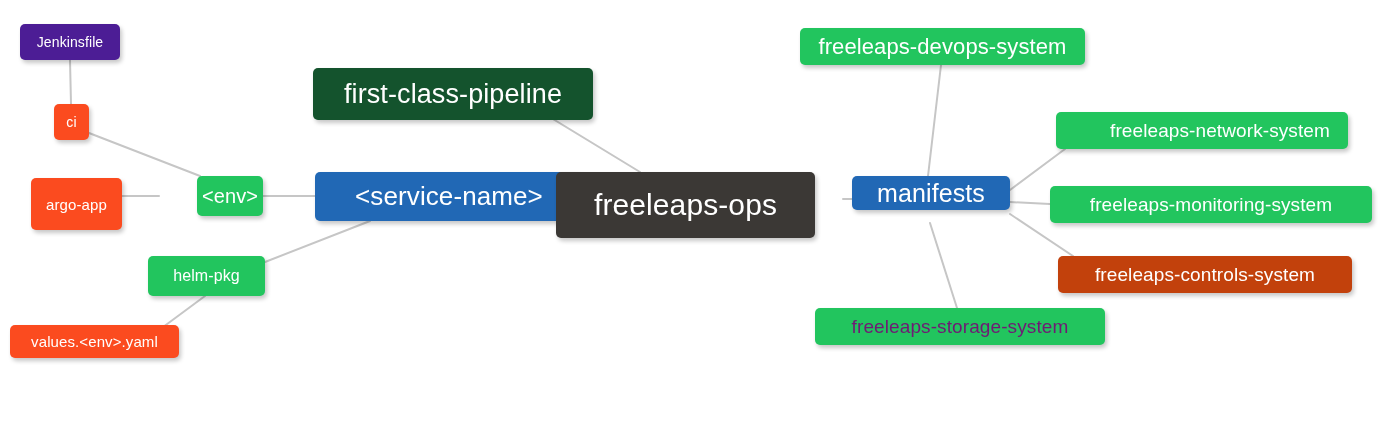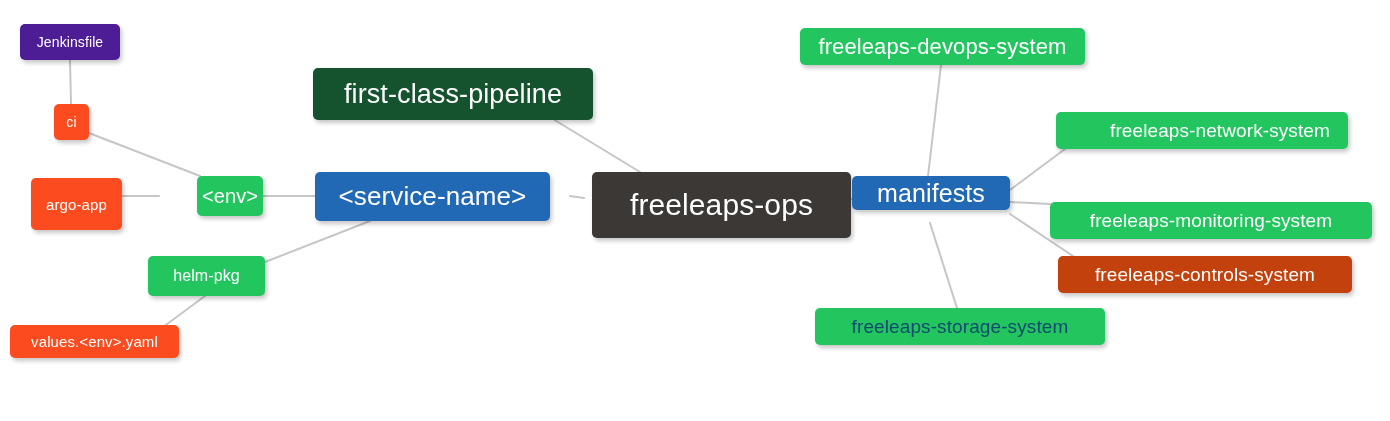--- a/index.html
+++ b/index.html
@@ -73,38 +73,38 @@
       </div>
       <div class="node" style="left: 148px; top: 256px; width: 117px; height: 40px; background: rgb(34, 197, 94); font-size: 16px; color: rgb(255, 255, 255);">
         <span>helm-pkg</span>
       </div>
       <div class="node" style="left: 10px; top: 325px; width: 169px; height: 33px; background: rgb(251, 75, 31); font-size: 15px; color: rgb(255, 255, 255);">
         <span>values.&lt;env&gt;.yaml</span>
       </div>
       <div class="node" style="left: 313px; top: 36px; width: 280px; height: 52px; background: #14532d; font-size: 27px; color: rgb(255, 255, 255); margin-top: 32px;">
         <span>first-class-pipeline</span>
       </div>
-      <div class="node" style="left: 315px; top: 172px; width: 235px; height: 49px; background: rgb(33, 104, 181); font-size: 26px; color: rgb(255, 255, 255);">
+      <div class="node" style="left: 315px; top: 172px; width: 268px; height: 49px; background: rgb(33, 104, 181); font-size: 26px; color: rgb(255, 255, 255);">
         <span>&lt;service-name&gt;</span>
       </div>
-      <div class="node" style="left: 592px; top: 172px; width: 259px; height: 66px; background: rgb(59, 56, 53); font-size: 30px; color: rgb(255, 255, 255);">
+      <div class="node" style="left: 556px; top: 172px; width: 259px; height: 66px; background: rgb(59, 56, 53); font-size: 30px; color: rgb(255, 255, 255);">
         <span>freeleaps-ops</span>
       </div>
       <div class="node" style="left: 852px; top: 176px; width: 158px; height: 34px; background: rgb(33, 104, 181); font-size: 25px; color: rgb(255, 255, 255);">
         <span>manifests</span>
       </div>
       <div class="node" style="left: 800px; top: 28px; width: 285px; height: 37px; background: rgb(34, 197, 94); font-size: 22px; color: rgb(255, 255, 255);">
         <span>freeleaps-devops-system</span>
       </div>
       <div class="node" style="left: 1056px; top: 112px; width: 292px; height: 37px; background: rgb(34, 197, 94); font-size: 19px; color: rgb(255, 255, 255); padding-left: 36px;">
         <span>freeleaps-network-system</span>
       </div>
-      <div class="node" style="left: 1050px; top: 186px; width: 322px; height: 37px; background: rgb(34, 197, 94); font-size: 19px; color: rgb(255, 255, 255); margin-top: 16px;">
+      <div class="node" style="left: 1050px; top: 186px; width: 322px; height: 37px; background: rgb(34, 197, 94); font-size: 19px; color: rgb(255, 255, 255);">
         <span>freeleaps-monitoring-system</span>
       </div>
       <div class="node" style="left: 1058px; top: 256px; width: 294px; height: 37px; background: #c2410c; font-size: 19px; color: rgb(255, 255, 255);">
         <span>freeleaps-controls-system</span>
       </div>
-      <div class="node" style="left: 815px; top: 308px; width: 290px; height: 37px; background: rgb(34, 197, 94); font-size: 19px; color: #0c4a6e;">
+      <div class="node" style="left: 815px; top: 308px; width: 290px; height: 37px; background: rgb(34, 197, 94); font-size: 19px; color: #701a75;">
         <span>freeleaps-storage-system</span>
       </div>
     </div>
 </div>
 
 </body></html>

